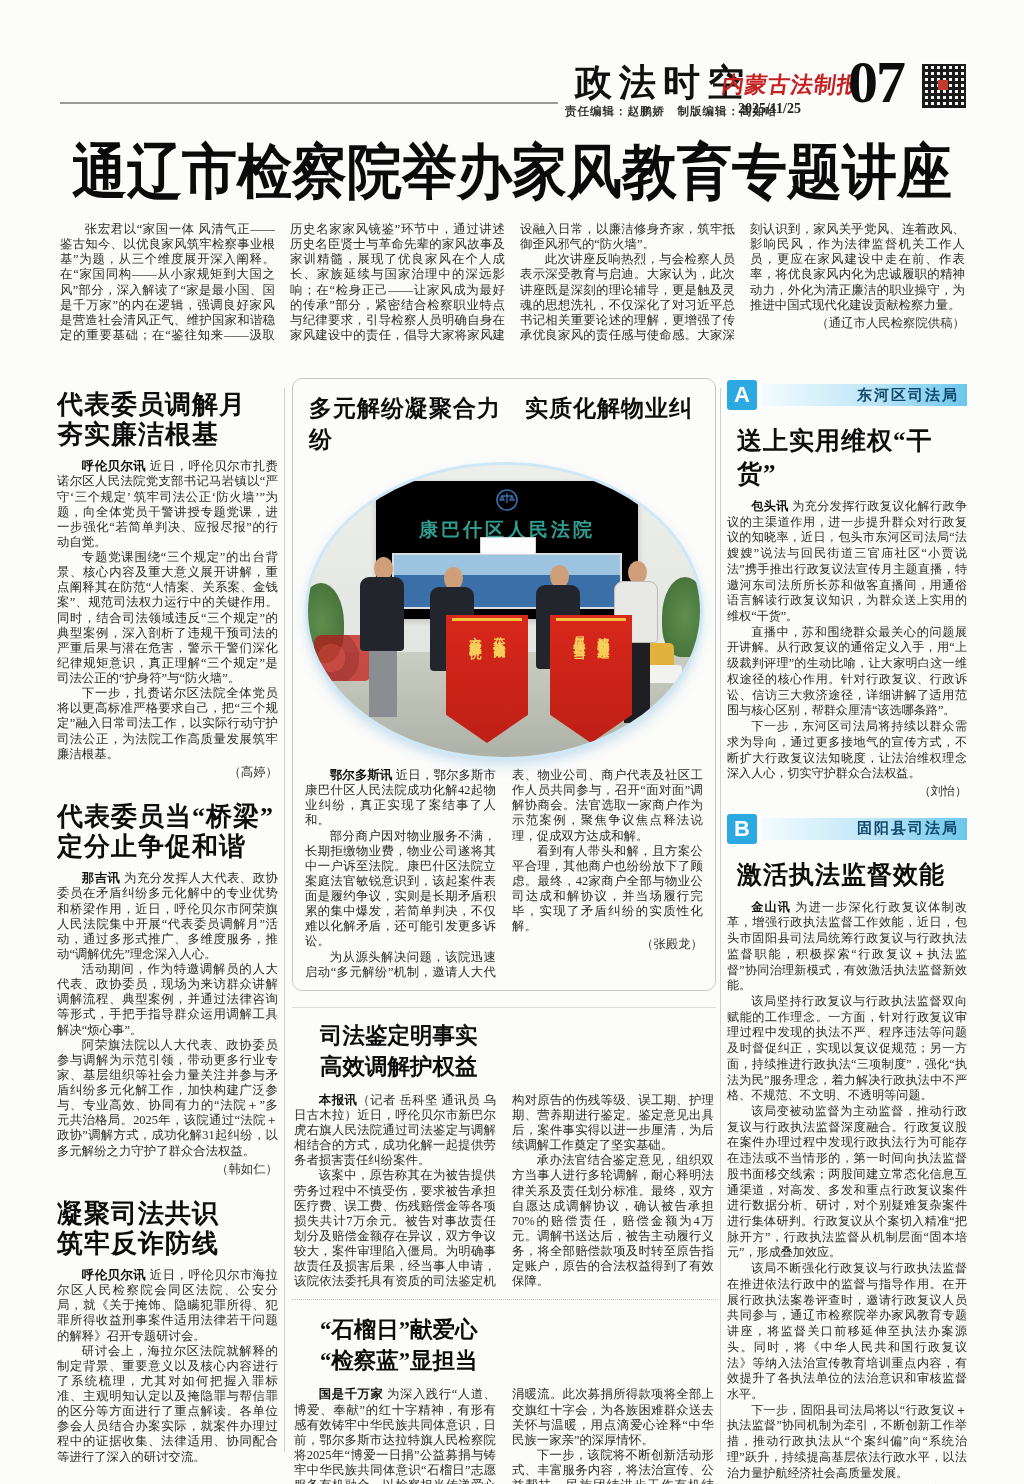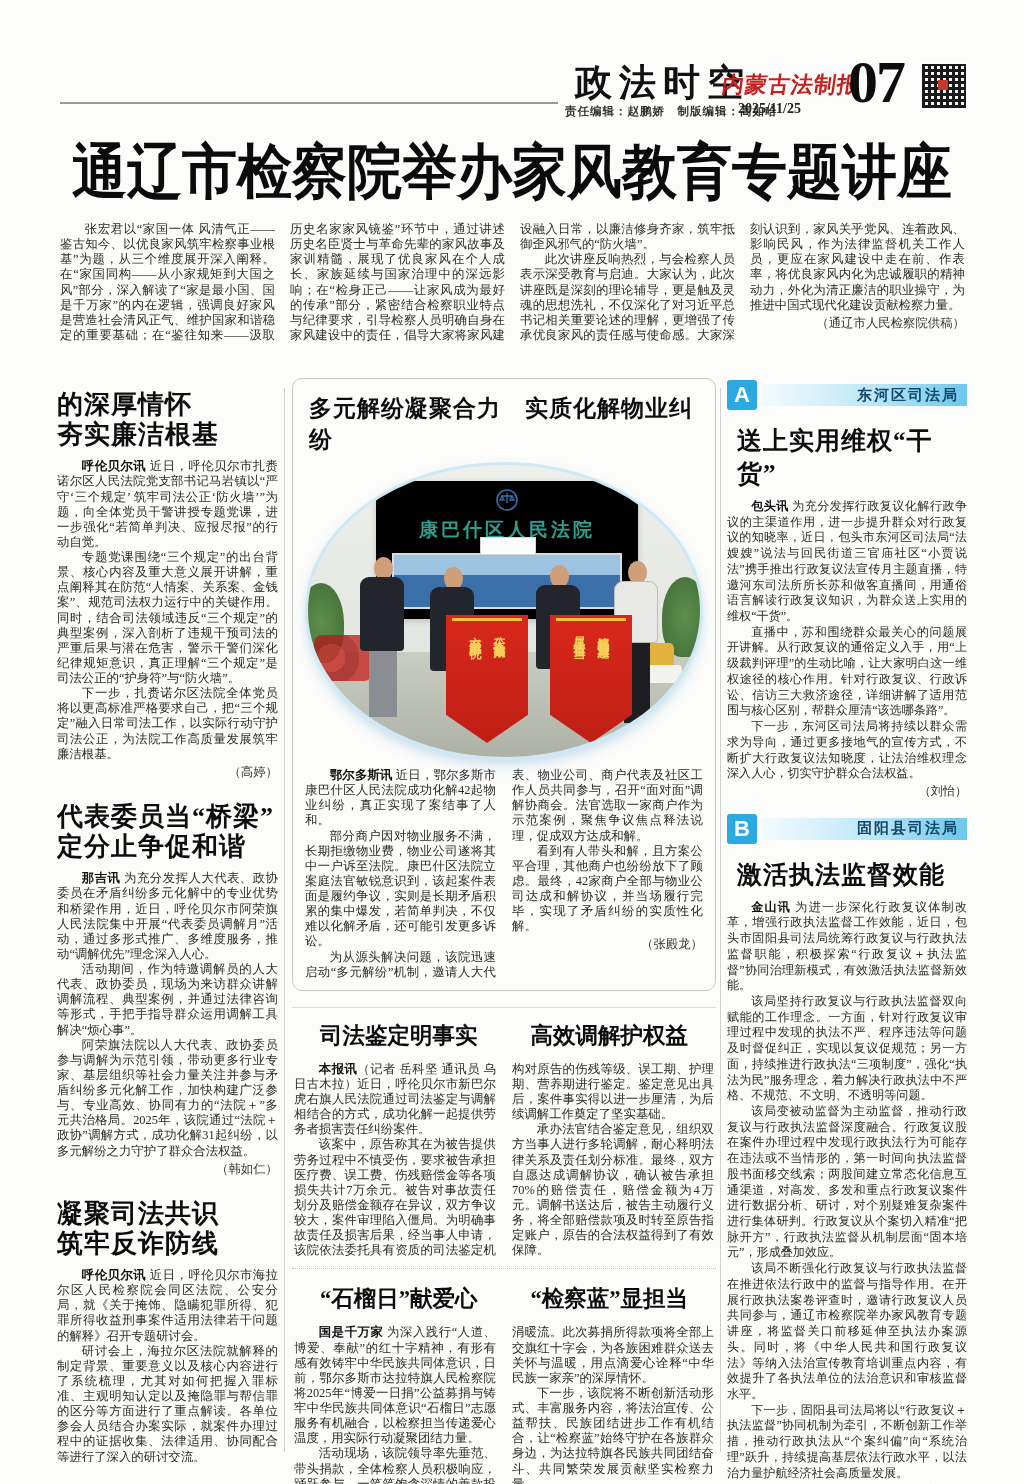--- a/index.html
+++ b/index.html
@@ -35,21 +35,21 @@
   .mid-zone{left:292px;top:378px;width:424px;height:1088px;}
   .right-zone{left:727px;top:380px;width:240px;height:1082px;}
 
   .l-article h2{margin:0 0 9px;font-size:26px;font-weight:900;line-height:1.16;letter-spacing:1px;color:#0d0d0d;}
   .l-article{margin-bottom:22px;}
 
   
   .box1{border:1px solid #c8c8c4;border-radius:10px;padding:12px 12px 10px;}
   .box1 h3{margin:2px 0 10px 4px;font-size:23px;font-weight:900;letter-spacing:1px;color:#0d0d0d;}
   .two-col{column-count:2;column-gap:16px;margin-top:11px;}
-  .dual-title{display:flex;justify-content:space-between;padding:0 26px;font-size:22.5px;font-weight:900;color:#0d0d0d;}
+  .dual-title{display:flex;justify-content:space-between;padding:0 26px;font-size:22.5px;font-weight:900;color:#0d0d0d;flex-direction:column;}
   .box2{margin-top:16px;border-top:1px solid #ddddd8;border-bottom:1px dotted #c2c2bd;padding:12px 2px 10px;}
   .box3{margin-top:12px;padding:2px 2px 0;}
 
   
   .photo{position:relative;width:392px;height:292px;margin:2px auto 0;border-radius:50%;overflow:hidden;
          background:#e9ebe7;box-shadow:0 0 0 3px #cde8f6,0 6px 14px rgba(110,170,215,.45);}
   .ph-wall{position:absolute;left:0;top:0;right:0;height:66%;background:linear-gradient(#edefeb,#e2e5e0);}
   .ph-floor{position:absolute;left:0;bottom:0;right:0;height:36%;background:linear-gradient(#c9cdc2,#aeb2a6);}
   .ph-screen{position:absolute;left:68px;top:16px;width:262px;height:138px;background:#000000;border-radius:5px;
              box-shadow:0 2px 6px rgba(0,0,0,.18);text-align:center;}
@@ -113,21 +113,21 @@
     </div>
   <p class="sign">（通辽市人民检察院供稿）</p>
 </div>
 
 <div class="abs vline" style="left:284px;"></div>
 <div class="abs vline" style="left:720px;"></div>
 
 <div class="abs left-zone">
 
   <div class="l-article">
-    <h2><span>的深厚情怀</span><br><span>夯实廉洁根基</span></h2>
+    <h2><span>代表委员调解月</span><br><span>夯实廉洁根基</span></h2>
     <p class="para"><b class="dateline">呼伦贝尔讯</b> <span>近日，呼伦贝尔市扎赉诺尔区人民法院党支部书记马岩镇以“严守‘三个规定’ 筑牢司法公正‘防火墙’”为题，向全体党员干警讲授专题党课，进一步强化“若简单判决、应报尽报”的行动自觉。</span></p>
     <div>
         <p class="para">专题党课围绕“三个规定”的出台背景、核心内容及重大意义展开讲解，重点阐释其在防范“人情案、关系案、金钱案”、规范司法权力运行中的关键作用。同时，结合司法领域违反“三个规定”的典型案例，深入剖析了违规干预司法的严重后果与潜在危害，警示干警们深化纪律规矩意识，真正理解“三个规定”是司法公正的“护身符”与“防火墙”。</p>
         <p class="para">下一步，扎赉诺尔区法院全体党员将以更高标准严格要求自己，把“三个规定”融入日常司法工作，以实际行动守护司法公正，为法院工作高质量发展筑牢廉洁根基。</p>
       </div>
     <p class="sign">（高婷）</p>
   </div>
 
   <div class="l-article">
     <h2><span>代表委员当“桥梁”</span><br><span>定分止争促和谐</span></h2>

